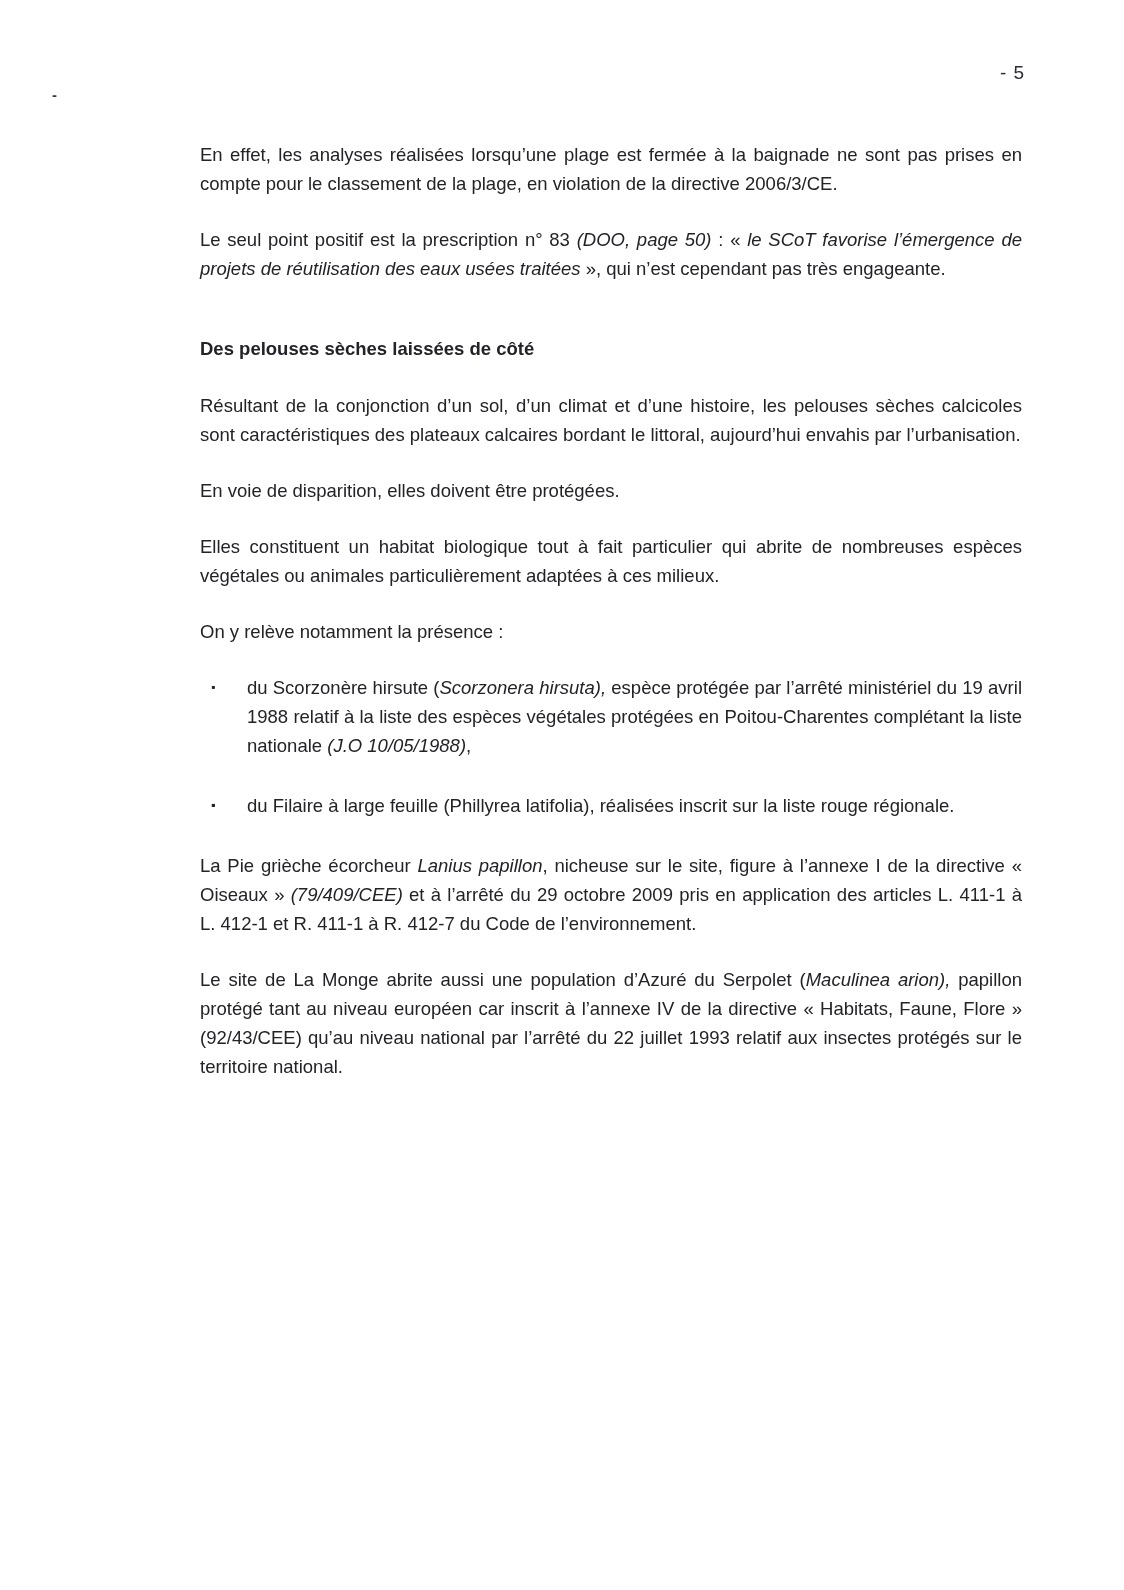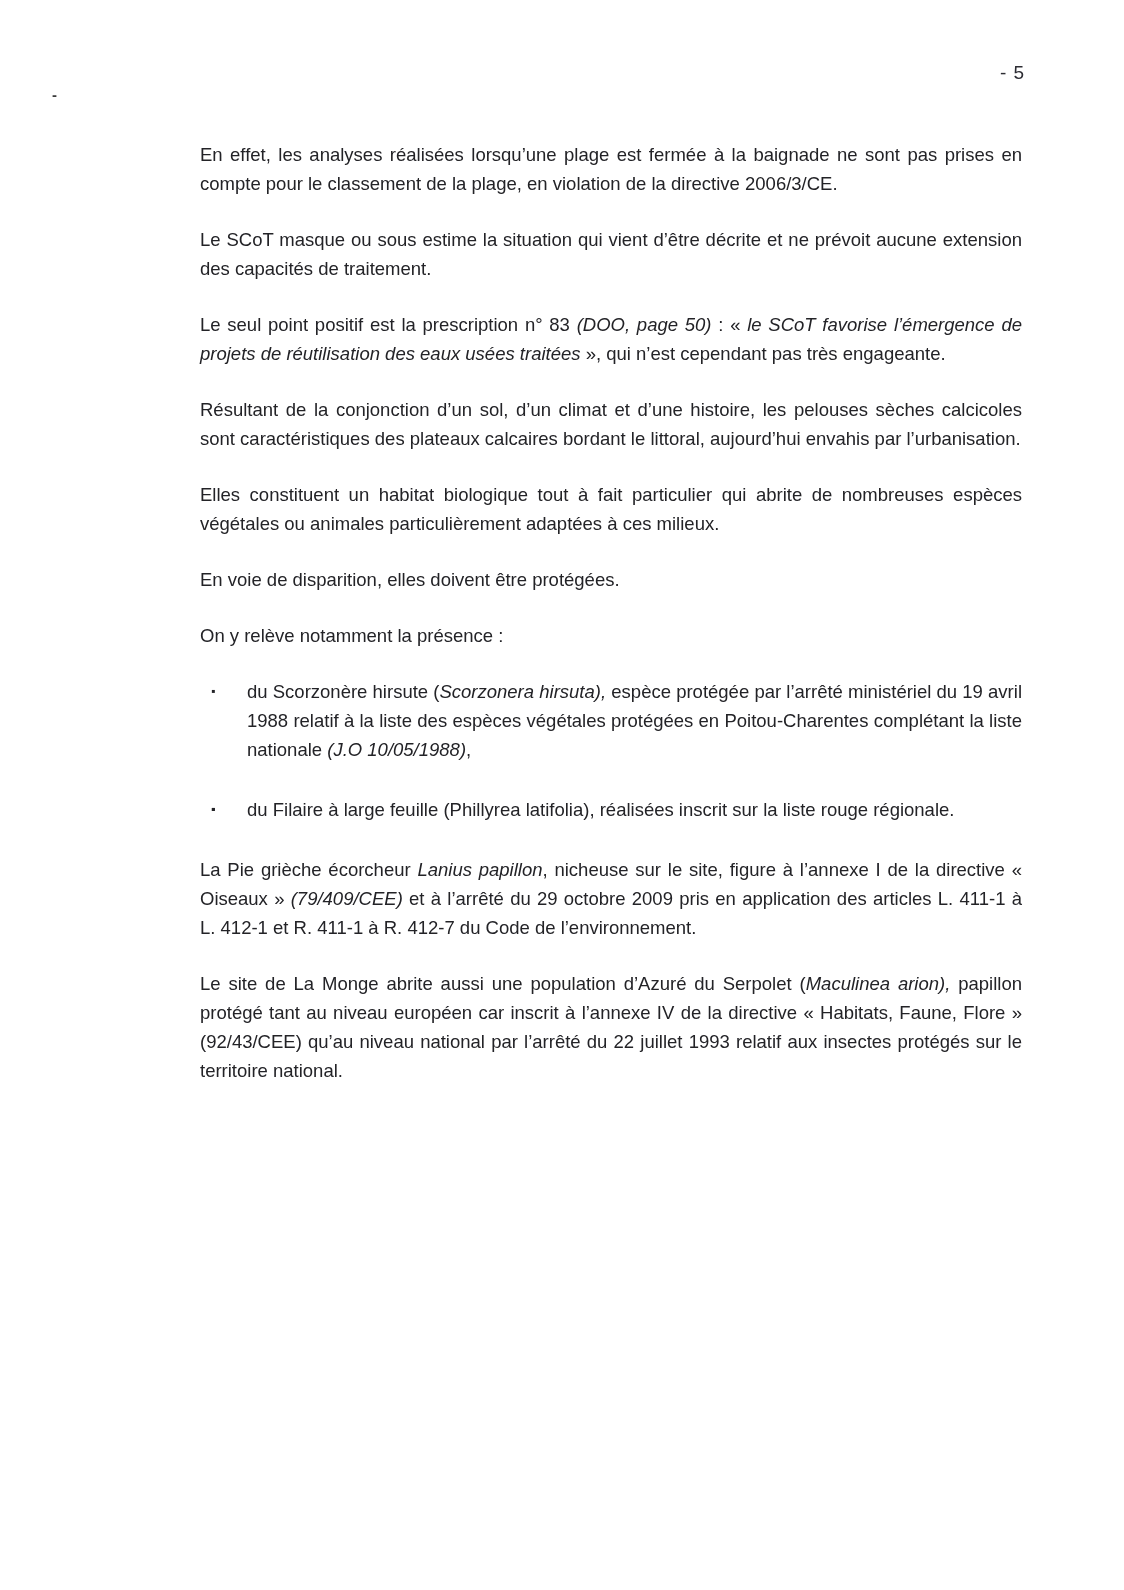--- a/index.html
+++ b/index.html
@@ -62,25 +62,25 @@
   .i { font-style: italic; }
 </style>
 </head>
 <body>
 
 <div class="page">
   <span class="stray-mark">-</span>
   <div class="page-number">- 5</div>
   <main class="content">
       <div class="para"><span>En effet, les analyses réalisées lorsqu’une plage est fermée à la baignade ne sont pas prises en compte pour le classement de la plage, en violation de la directive 2006/3/CE.</span></div>
-      <div class="para"><span>Le SCoT masque ou sous estime la situation qui vient d’être décrite et ne prévoit aucune extension des capacités de traitement.</span></div>
       <div class="para"><span>Le seul point positif est la prescription n° 83 </span><span class="i">(DOO, page 50)</span><span> : « </span><span class="i">le SCoT favorise l’émergence de projets de réutilisation des eaux usées traitées</span><span> », qui n’est cependant pas très engageante.</span></div>
+      <div class="heading"><span>Des pelouses sèches laissées de côté</span></div>
       <div class="para"><span>Résultant de la conjonction d’un sol, d’un climat et d’une histoire, les pelouses sèches calcicoles sont caractéristiques des plateaux calcaires bordant le littoral, aujourd’hui envahis par l’urbanisation.</span></div>
+      <div class="para"><span>En voie de disparition, elles doivent être protégées.</span></div>
       <div class="para"><span>Elles constituent un habitat biologique tout à fait particulier qui abrite de nombreuses espèces végétales ou animales particulièrement adaptées à ces milieux.</span></div>
-      <div class="para"><span>En voie de disparition, elles doivent être protégées.</span></div>
       <div class="para"><span>On y relève notamment la présence :</span></div>
       <div class="bullet"><span class="bullet-marker">▪</span><span class="bullet-text"><span>du Scorzonère hirsute (</span><span class="i">Scorzonera hirsuta),</span><span> espèce protégée par l’arrêté ministériel du 19 avril 1988 relatif à la liste des espèces végétales protégées en Poitou-Charentes complétant la liste nationale </span><span class="i">(J.O 10/05/1988)</span><span>,</span></span></div>
       <div class="bullet"><span class="bullet-marker">▪</span></div>
       <div class="bullet"><span class="bullet-marker">▪</span><span class="bullet-text"><span>du Filaire à large feuille (Phillyrea latifolia), réalisées inscrit sur la liste rouge régionale.</span></span></div>
       <div class="para"><span>La Pie grièche écorcheur </span><span class="i">Lanius papillon</span><span>, nicheuse sur le site, figure à l’annexe I de la directive « Oiseaux » </span><span class="i">(79/409/CEE)</span><span> et à l’arrêté du 29 octobre 2009 pris en application des articles L. 411-1 à L. 412-1 et R. 411-1 à R. 412-7 du Code de l’environnement.</span></div>
       <div class="para"><span>Le site de La Monge abrite aussi une population d’Azuré du Serpolet (</span><span class="i">Maculinea arion),</span><span> papillon protégé tant au niveau européen car inscrit à l’annexe IV de la directive « Habitats, Faune, Flore » (92/43/CEE) qu’au niveau national par l’arrêté du 22 juillet 1993 relatif aux insectes protégés sur le territoire national.</span></div>
     </main>
 </div>
 
 </body></html>

